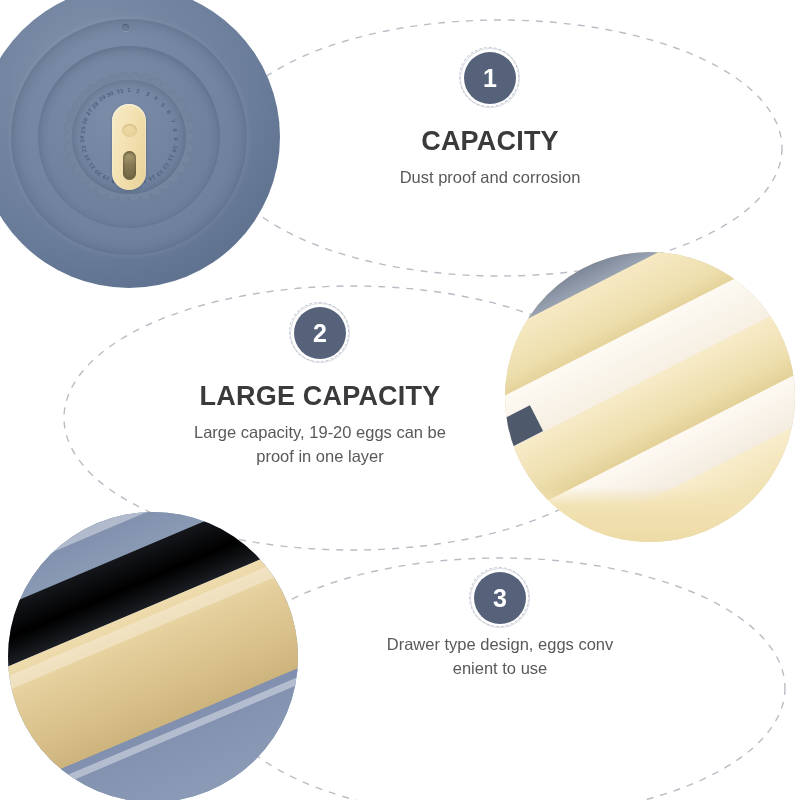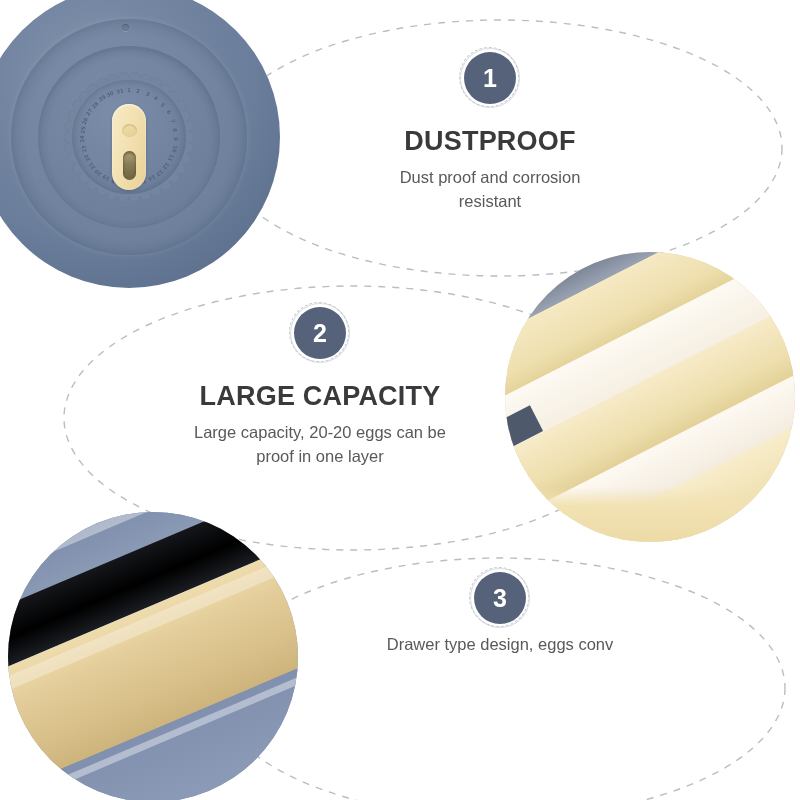--- a/index.html
+++ b/index.html
@@ -415,36 +415,36 @@
       <div class="d-band db-black"></div>
       <div class="d-band db-gold"></div>
       <div class="d-band db-gold-hl"></div>
       <div class="d-band db-blue2"></div>
       <div class="d-band db-hl2"></div>
     </div>
   </div>
 
   <div class="feature" id="feature-1">
     <div class="badge">1</div>
-    <div class="feat-title">DUSTPROOF</div>
+    <div class="feat-title">CAPACITY</div>
     <div class="feat-desc">
       <div>Dust proof and corrosion</div>
-      <div>resistant</div>
     </div>
   </div>
 
   <div class="feature" id="feature-2">
     <div class="badge">2</div>
     <div class="feat-title">LARGE CAPACITY</div>
     <div class="feat-desc">
-      <div>Large capacity, 20-20 eggs can be</div>
+      <div>Large capacity, 19-20 eggs can be</div>
       <div>proof in one layer</div>
     </div>
   </div>
 
   <div class="feature" id="feature-3">
     <div class="badge">3</div>
     <div class="feat-desc">
       <div>Drawer type design, eggs conv</div>
+      <div>enient to use</div>
     </div>
   </div>
 
 </div>
 
 </body></html>

